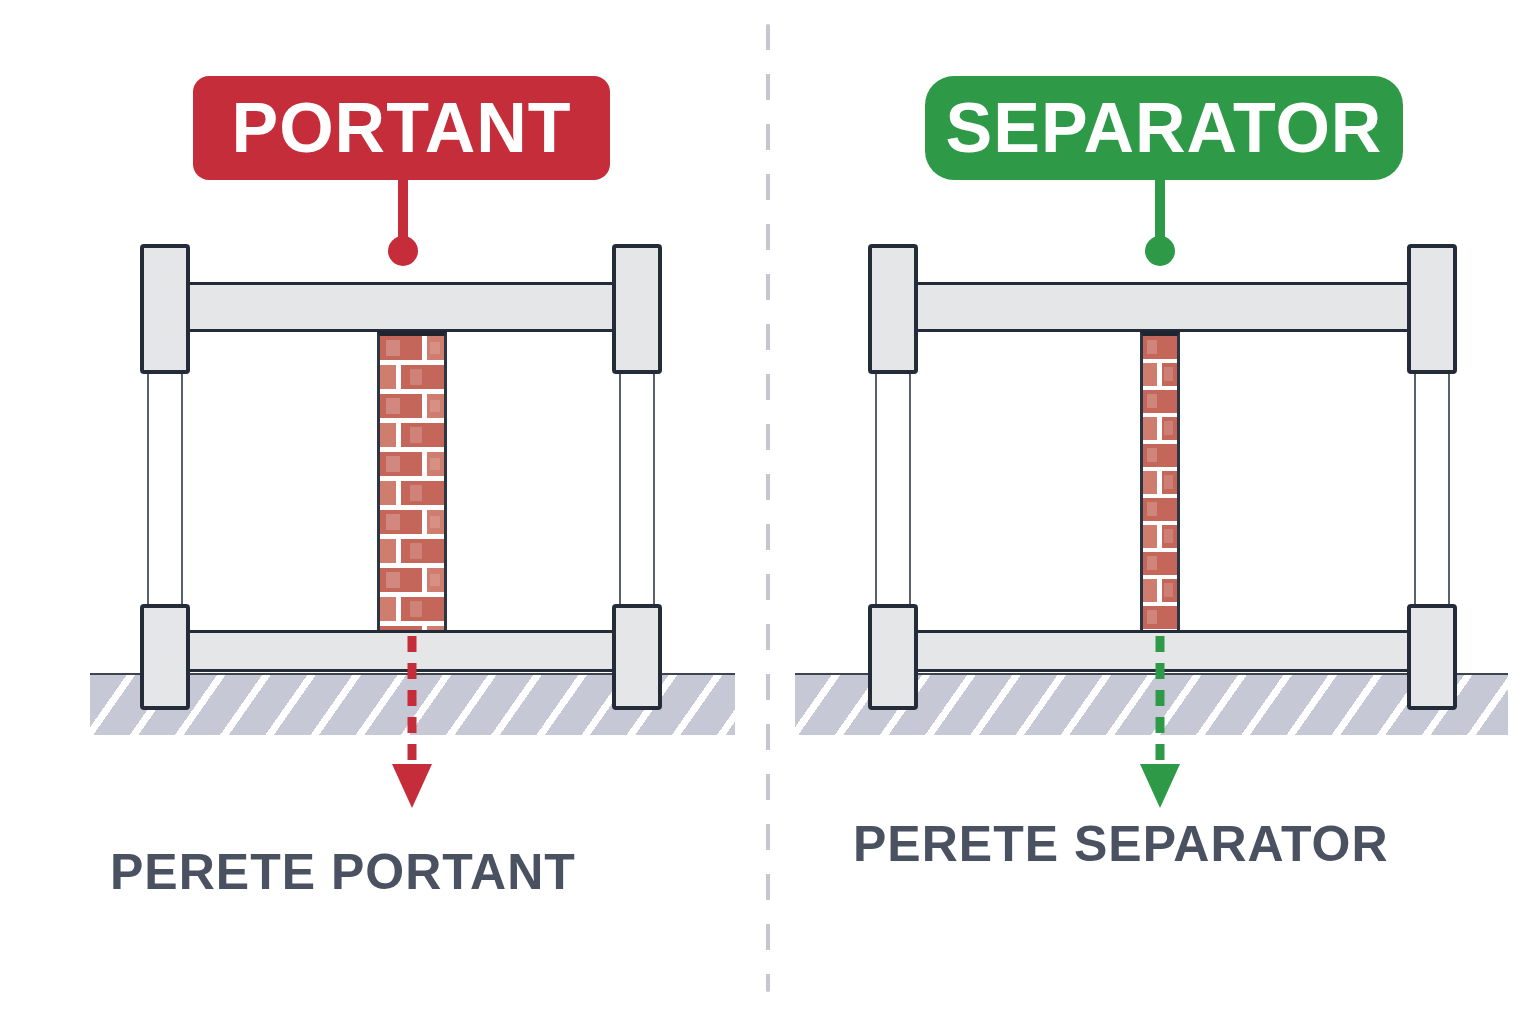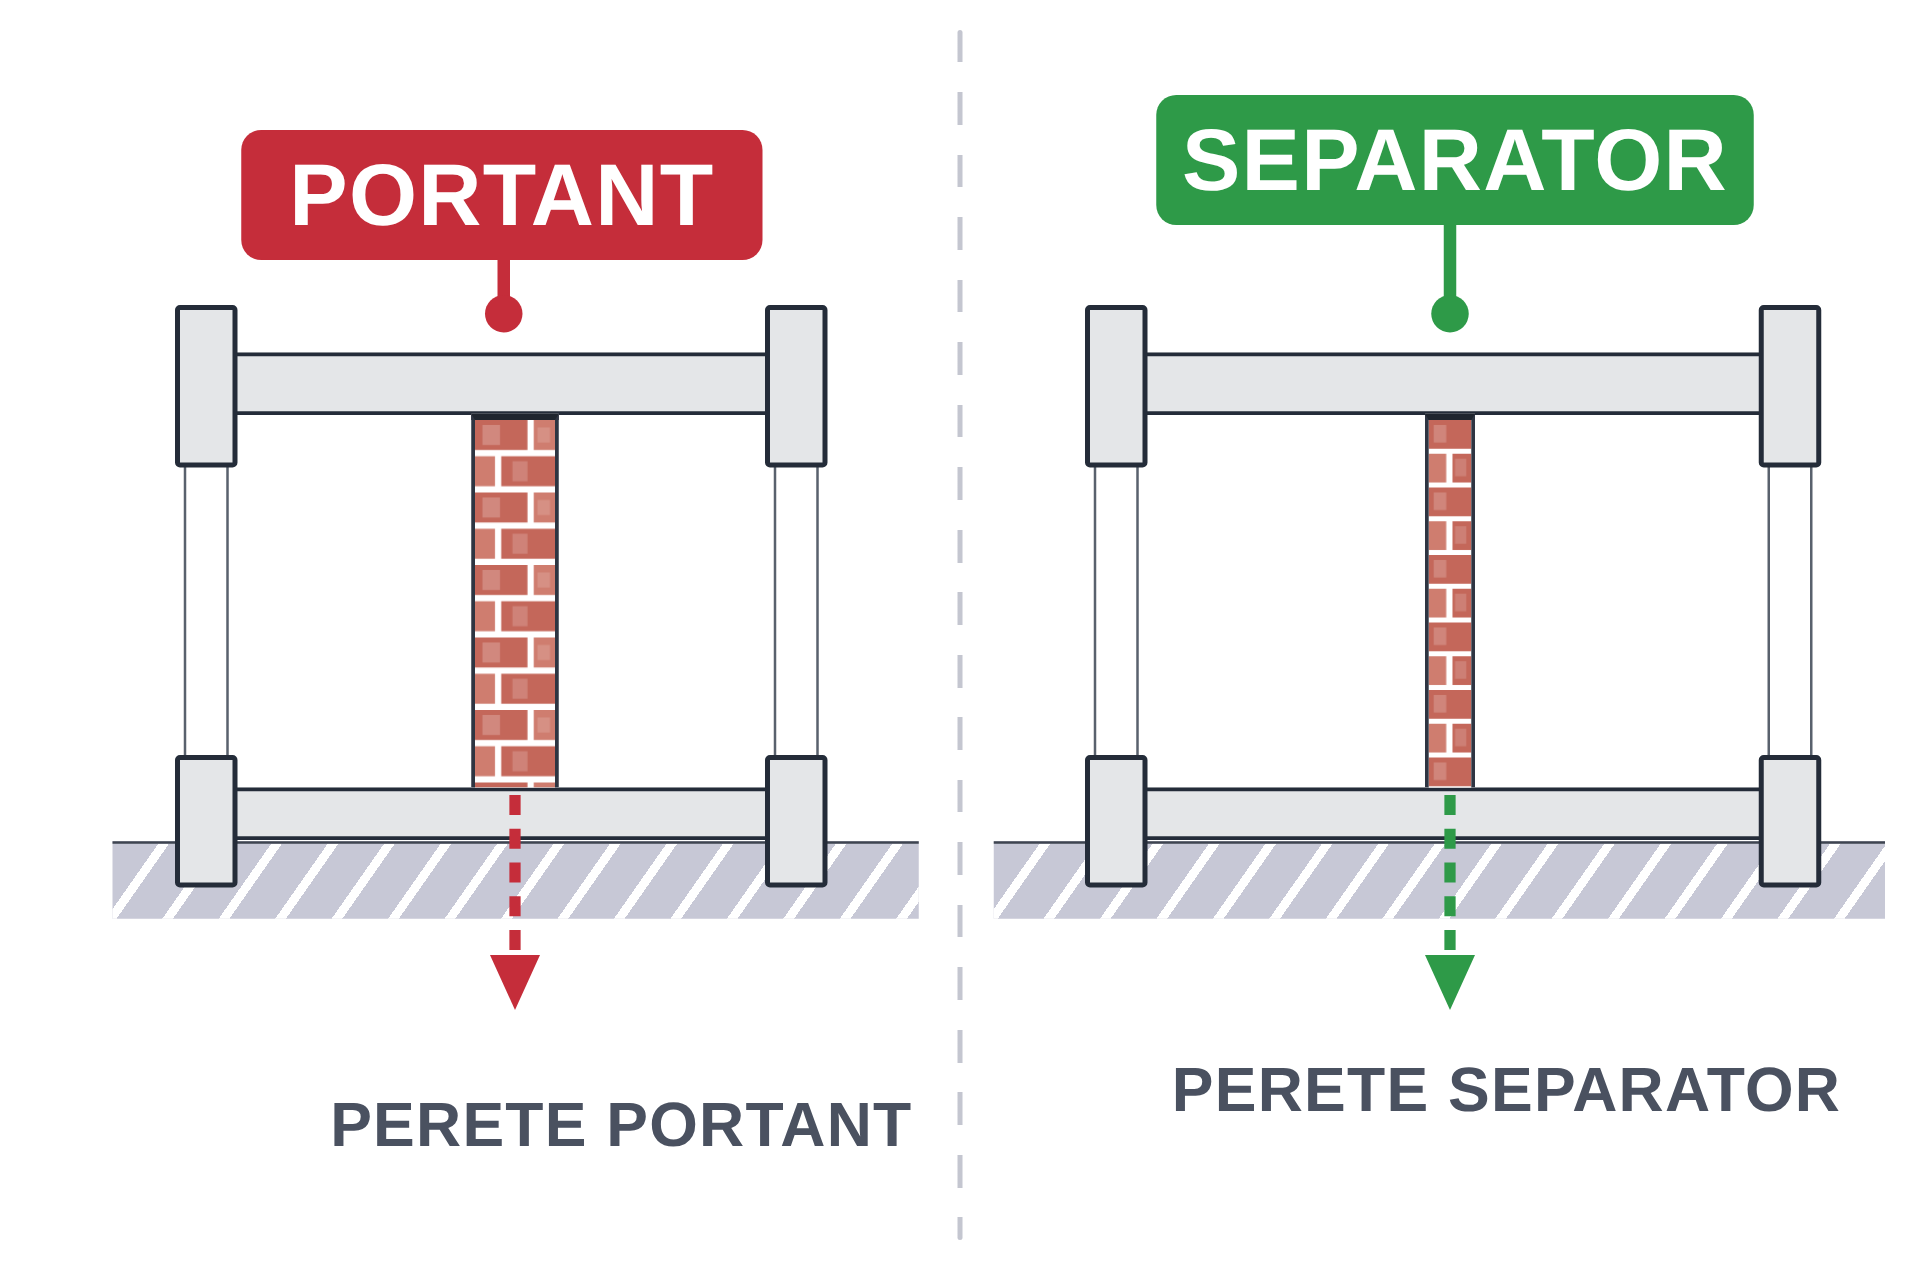--- a/index.html
+++ b/index.html
@@ -29,22 +29,22 @@
 
   
   .callout {
     height: 104px;
     border-radius: 16px;
     display: flex; align-items: center; justify-content: center;
     color: var(--label-text);
     font-size: 70px; font-weight: 800; letter-spacing: 1px;
     z-index: 9;
   }
-  .callout.red   { background: var(--accent-red); margin-top: 28px; }
-  .callout.green { background: var(--accent-green); }
+  .callout.red   { background: var(--accent-red); }
+  .callout.green { background: var(--accent-green); border-radius: 29px; }
 
   .pin-line { width: 10px; height: 60px; z-index: 8; }
   .pin-dot  { width: 30px; height: 30px; border-radius: 50%; z-index: 8; }
   .red-fill   { background: var(--accent-red); }
   .green-fill { background: var(--accent-green); }
 
   
   .cap {
     width: 50px; height: 130px;
     background: var(--concrete);
@@ -92,25 +92,24 @@
       #ffffff 30px 37px);
     border-top: 2px solid #3e4450;
     box-sizing: border-box;
     z-index: 1;
   }
 
   .arrow { z-index: 6; }
 
   .caption {
     width: 620px;
-    text-align: right;
+    text-align: left;
     color: var(--caption-text);
     font-size: 50px; font-weight: 700; letter-spacing: 1px;
     z-index: 9;
-    margin-top: 28px;
   }
 </style>
 </head>
 <body>
 
 <div id="canvas">
 
   <div class="abs divider"></div>
 
   <div>

